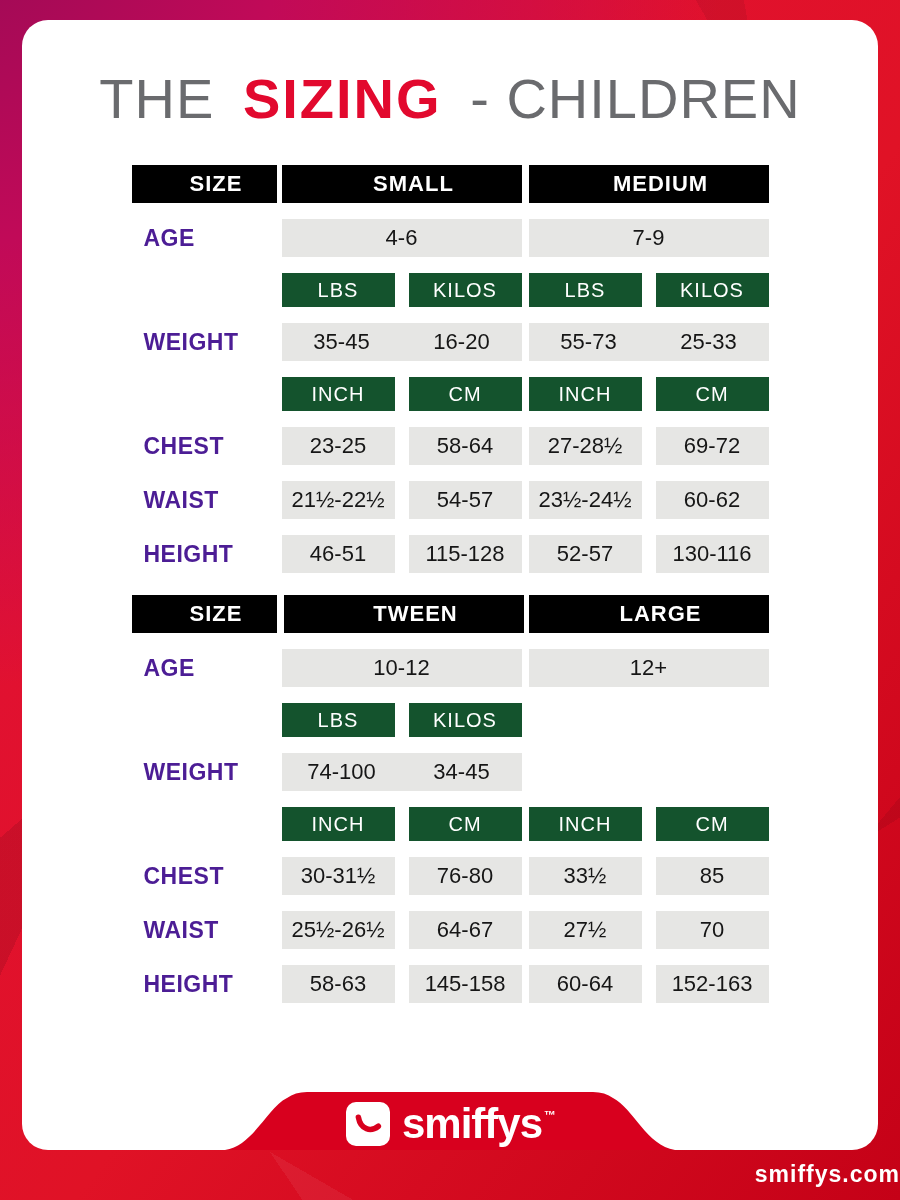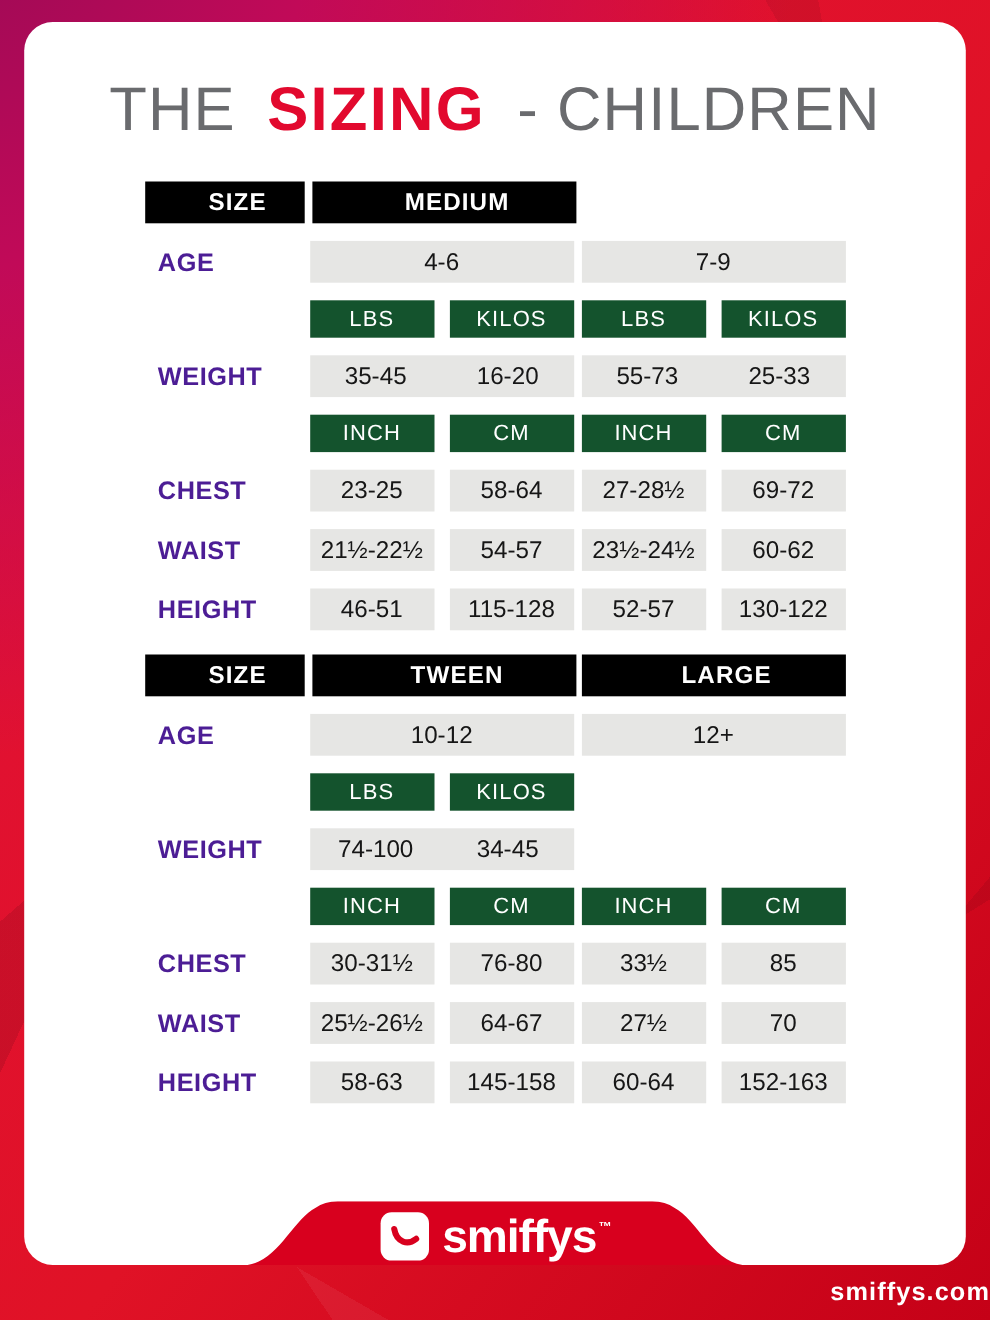--- a/index.html
+++ b/index.html
@@ -81,20 +81,21 @@
 
   <header class="title">
     <span>THE</span>
     <span class="t-red">SIZING</span>
     <span>- CHILDREN</span>
   </header>
 
   <section class="sizing-table">
     <div class="trow">
       <div class="cell black label-col">SIZE</div>
+      <div class="cell black group ga">SMALL</div>
       <div class="cell black group gb">MEDIUM</div>
     </div>
     <div class="trow">
       <div class="rowlabel label-col">AGE</div>
       <div class="cell gray group ga">4-6</div>
       <div class="cell gray group gb">7-9</div>
     </div>
     <div class="trow h34">
       <div class="label-col"></div>
       <div class="cell dark sub ga">LBS</div>
@@ -132,21 +133,21 @@
       <div class="cell gray sub ga">21½-22½</div>
       <div class="cell gray sub gc">54-57</div>
       <div class="cell gray sub gb">23½-24½</div>
       <div class="cell gray sub gc">60-62</div>
     </div>
     <div class="trow">
       <div class="rowlabel label-col">HEIGHT</div>
       <div class="cell gray sub ga">46-51</div>
       <div class="cell gray sub gc">115-128</div>
       <div class="cell gray sub gb">52-57</div>
-      <div class="cell gray sub gc">130-122</div>
+      <div class="cell gray sub gc">130-116</div>
     </div>
   </section>
 
   <section class="sizing-table">
     <div class="trow">
       <div class="cell black label-col">SIZE</div>
       <div class="cell black group gb">TWEEN</div>
       <div class="cell black group ga">LARGE</div>
     </div>
     <div class="trow">

